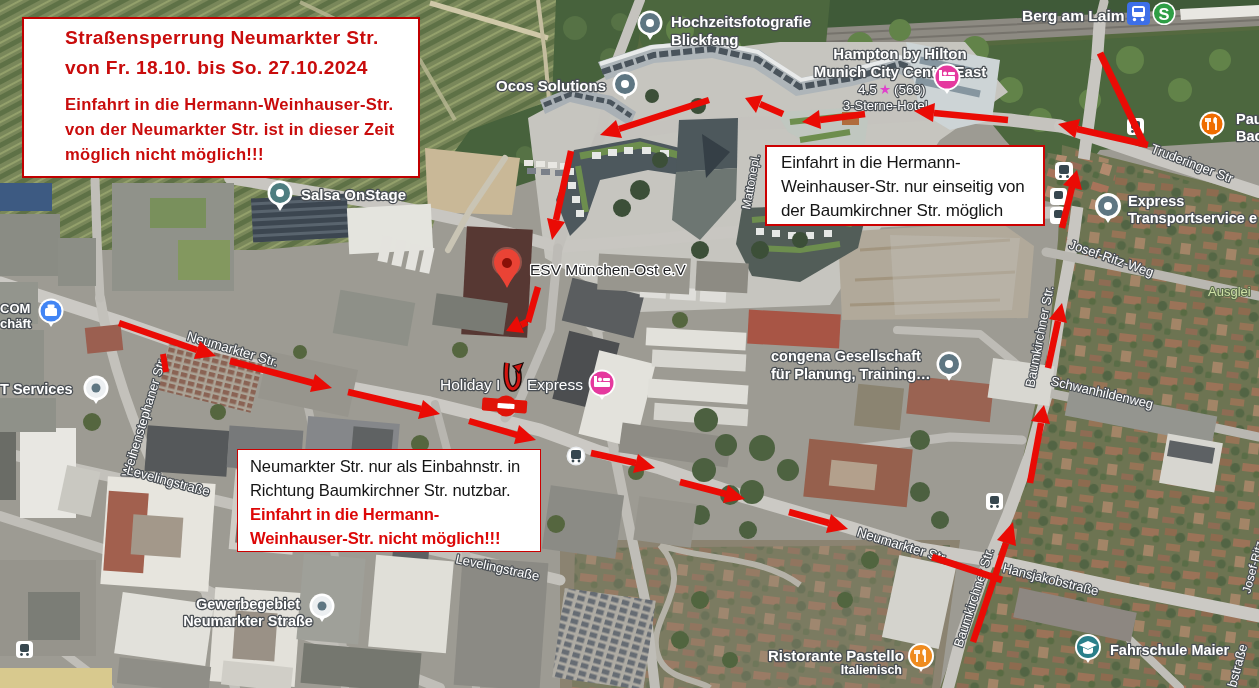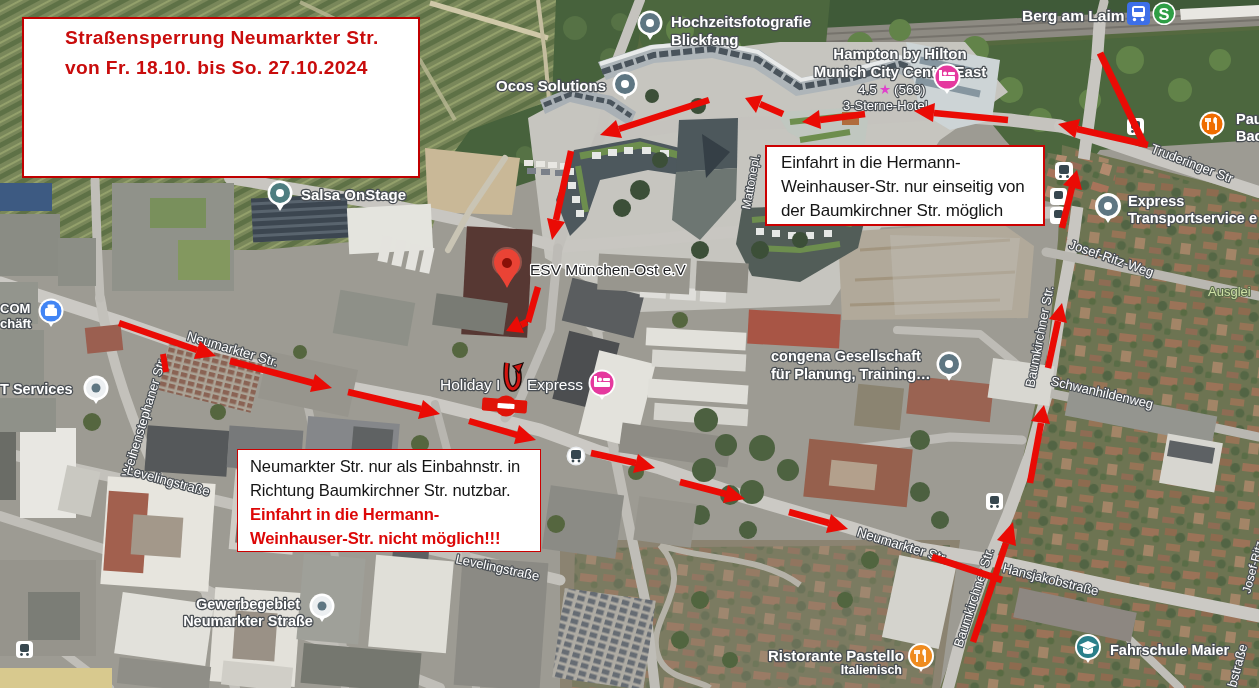--- a/index.html
+++ b/index.html
@@ -774,17 +774,18 @@
 <g>
         <rect x="482" y="399" width="45" height="13" rx="2" fill="#e01409" transform="rotate(4 504 406)"></rect>
 <circle cx="506" cy="406" r="10.5" fill="#e01409"></circle>
 <rect x="497.5" y="403.4" width="17" height="5.2" rx="1" fill="#fff" transform="rotate(4 506 406)"></rect>
       </g>
 </g>
 </svg>
 
 <div class="box" id="box1">
   <div class="h">Straßensperrung Neumarkter Str.<br>von Fr. 18.10. bis So. 27.10.2024</div>
+  <div class="p">Einfahrt in die Hermann-Weinhauser-Str.<br>von der Neumarkter Str. ist in dieser Zeit<br>möglich nicht möglich!!!</div>
 </div>
 
 <div class="box" id="box2">Einfahrt in die Hermann-<br>Weinhauser-Str. nur einseitig von<br>der Baumkirchner Str. möglich</div>
 
 <div class="box" id="box3">Neumarkter Str. nur als Einbahnstr. in<br>Richtung Baumkirchner Str. nutzbar.<br><span class="r">Einfahrt in die Hermann-<br>Weinhauser-Str. nicht möglich!!!</span></div>
 
 </body></html>

